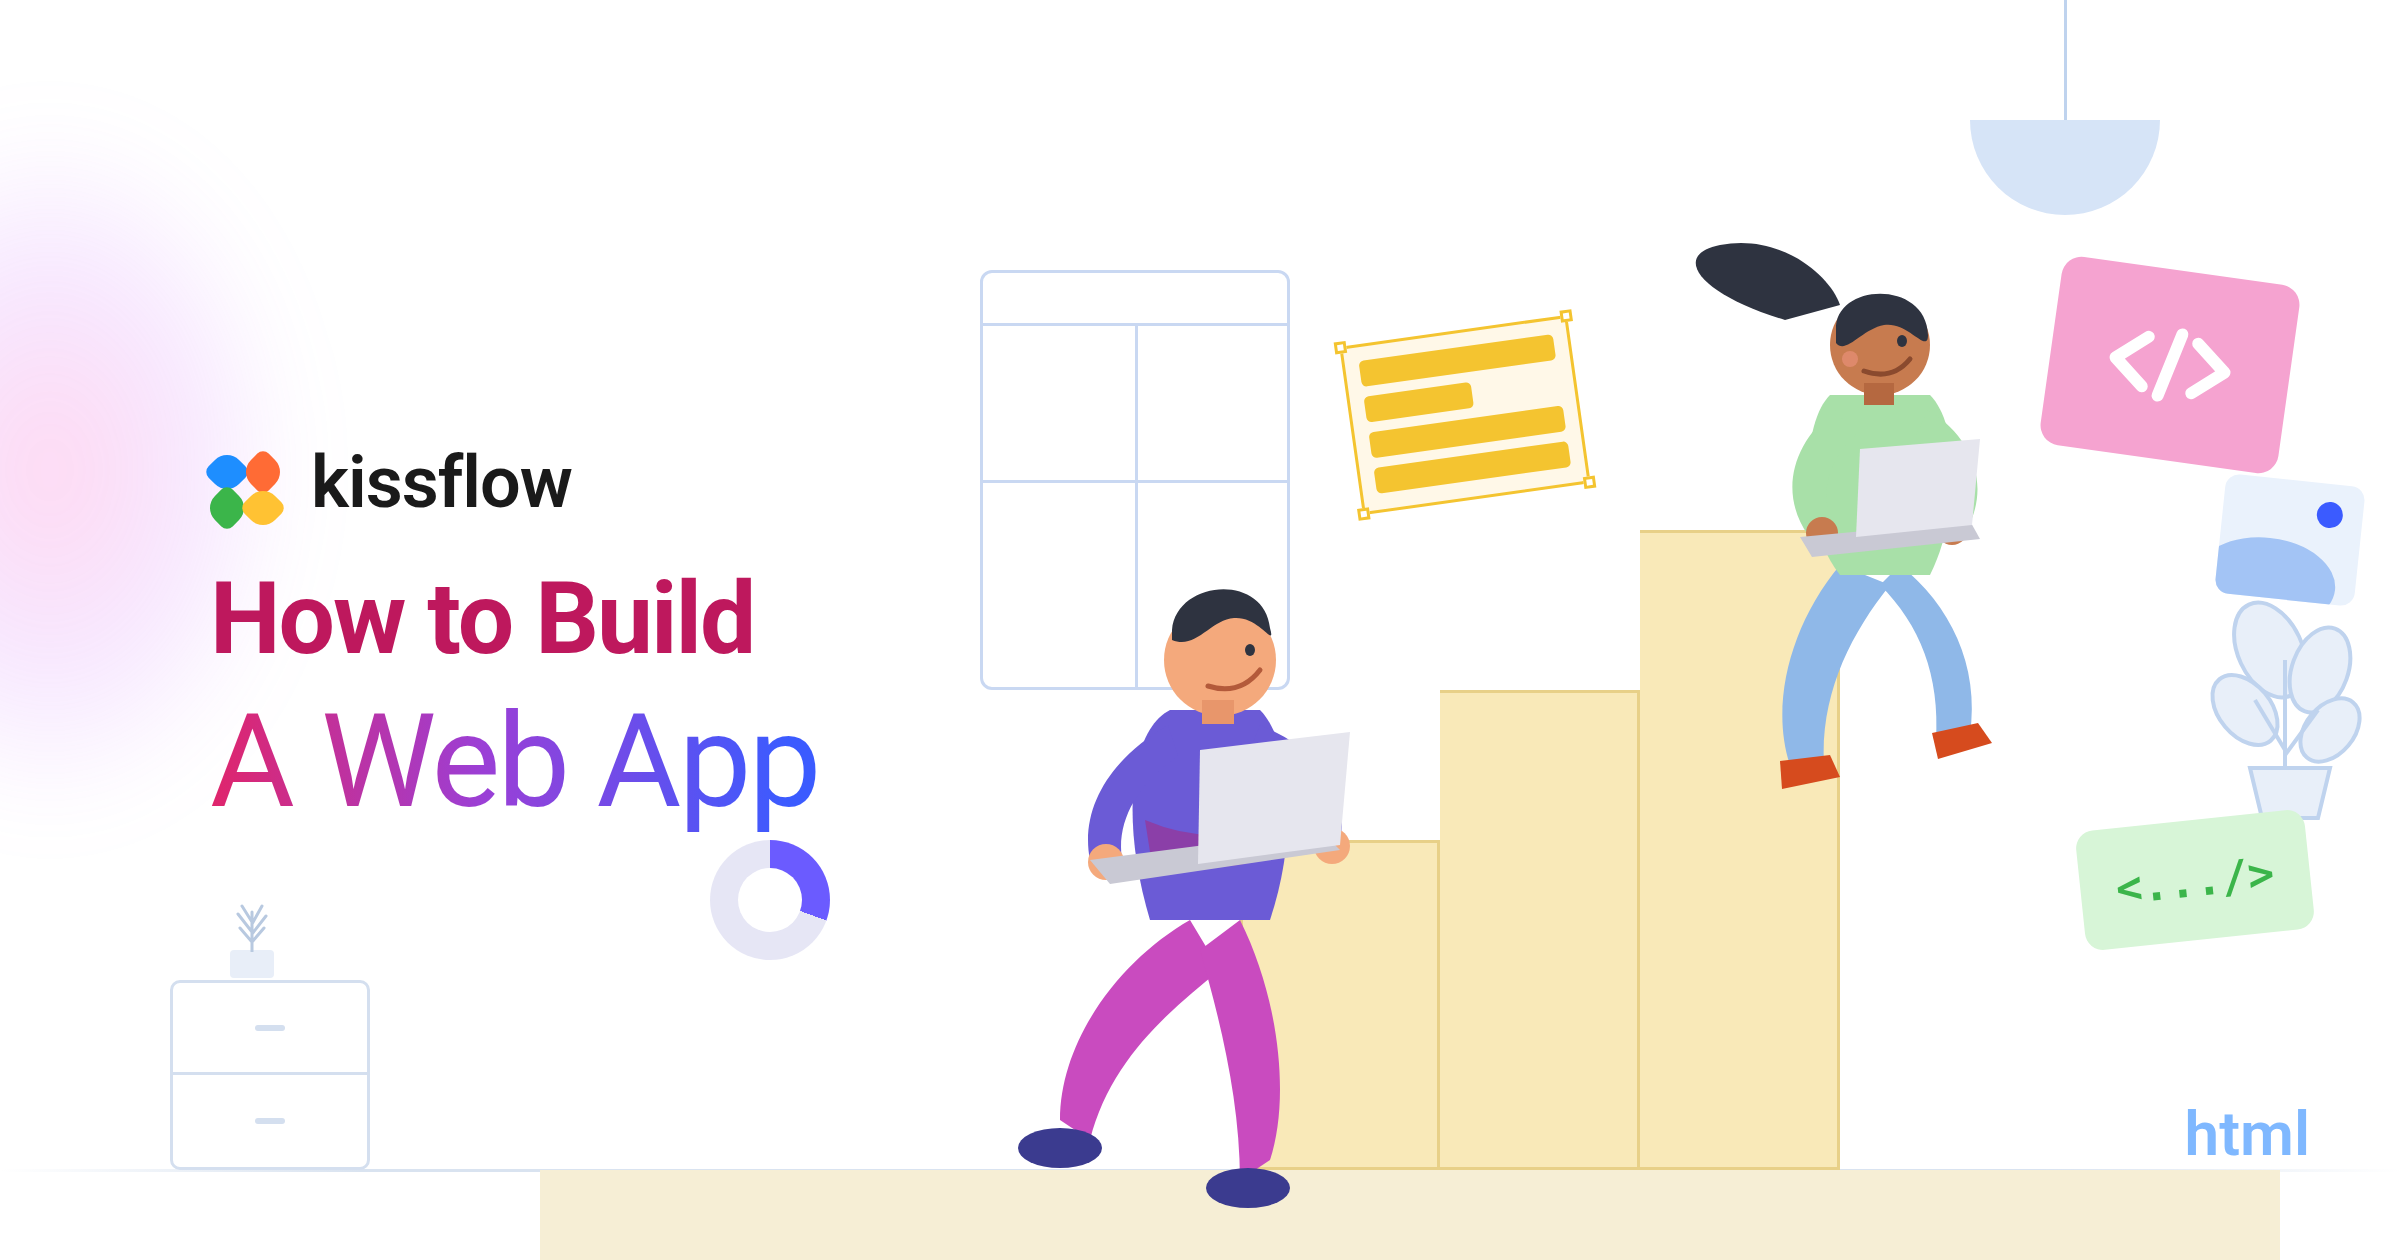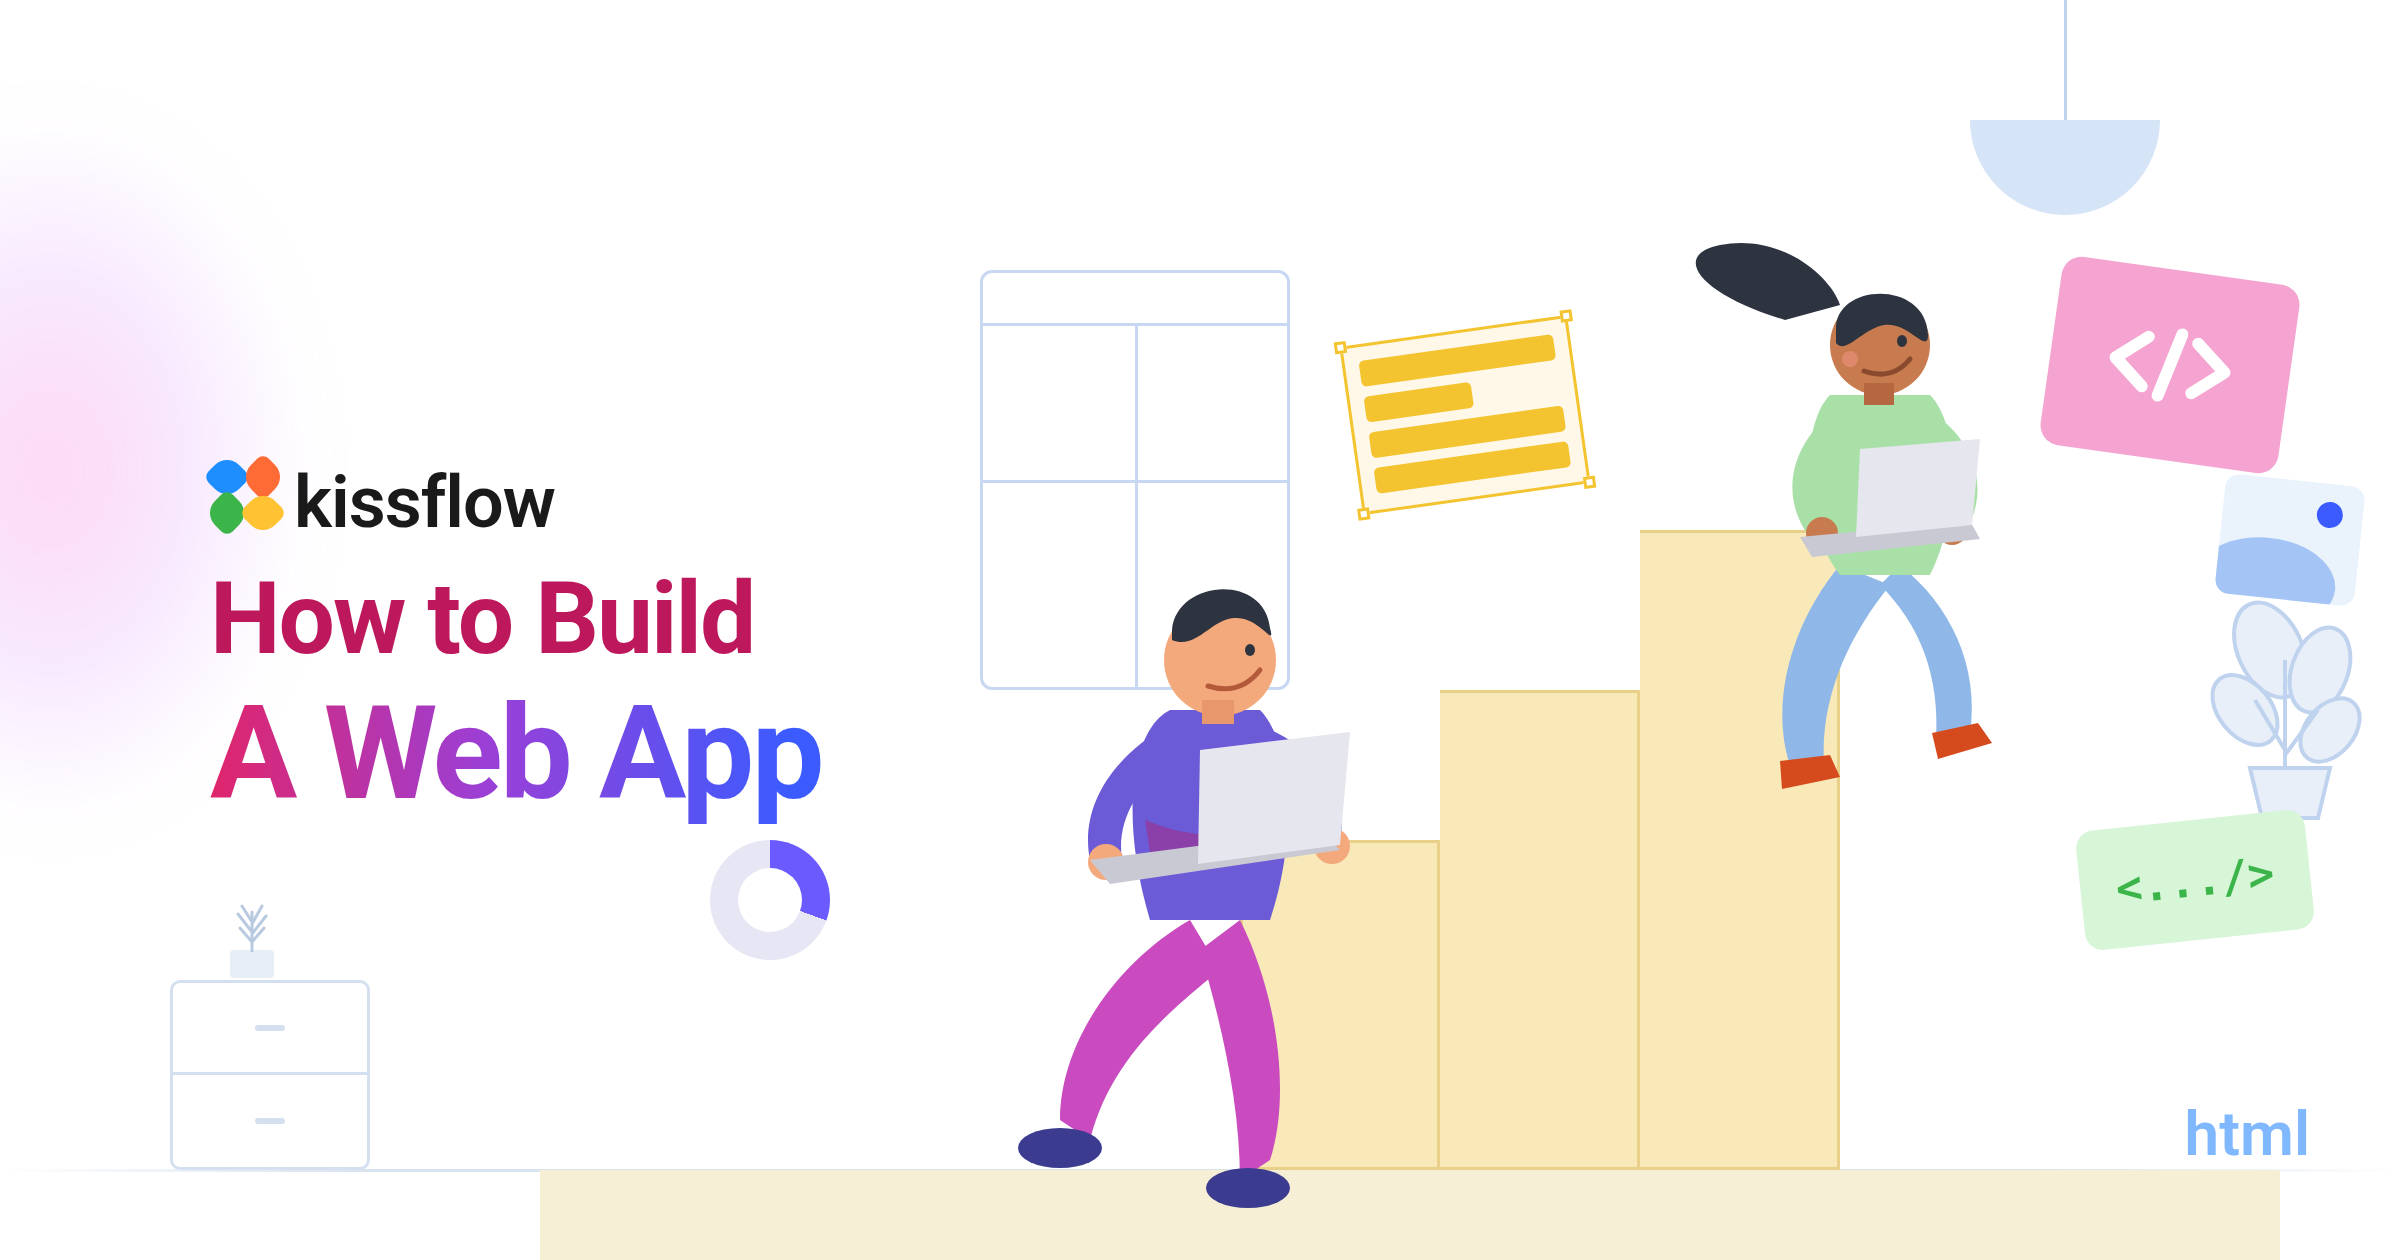--- a/index.html
+++ b/index.html
@@ -22,23 +22,22 @@
     position: absolute;
     left: -200px; top: 120px;
     width: 500px; height: 700px;
     background: radial-gradient(ellipse at center, rgba(255,100,200,0.25), rgba(200,100,255,0.15) 40%, transparent 70%);
     filter: blur(40px);
   }
   .logo {
     position: absolute;
     left: 210px; top: 440px;
     display: flex;
-    align-items: flex-start;
-    gap: 14px;
-    margin-top: 20px;
+    align-items: flex-end;
+    gap: 31px;
   }
   .logo-mark { width: 70px; height: 70px; position: relative; }
   .petal { position: absolute; width: 34px; height: 34px; border-radius: 50% 8px 50% 8px; }
   .petal.p1 { background: #1E8EFF; top: 0; left: 0; transform: rotate(45deg); }
   .petal.p2 { background: #FF6B35; top: 0; right: 0; transform: rotate(135deg); }
   .petal.p3 { background: #3BB54A; bottom: 0; left: 0; transform: rotate(-45deg); }
   .petal.p4 { background: #FFC233; bottom: 0; right: 0; transform: rotate(-135deg); }
   .logo-text {
     font-size: 72px;
     font-weight: 600;
@@ -50,27 +49,27 @@
     left: 210px; top: 560px;
   }
   .headline-line1 {
     font-size: 100px;
     font-weight: 700;
     color: #be185d;
     letter-spacing: -2px;
   }
   .headline-line2 {
     font-size: 130px;
-    font-weight: 700;
+    font-weight: 400;
     letter-spacing: -3px;
     background: linear-gradient(90deg, #E0256B 0%, #9B3FD6 45%, #3B5BFF 95%);
     -webkit-background-clip: text;
     background-clip: text;
     color: transparent;
-    margin-top: 0;
+    margin-top: 8px;
   }
   .html-label {
     position: absolute;
     right: 90px; bottom: 90px;
     font-size: 62px;
     font-weight: 600;
     color: #7FB8FF;
     text-align: right;
   }
   

